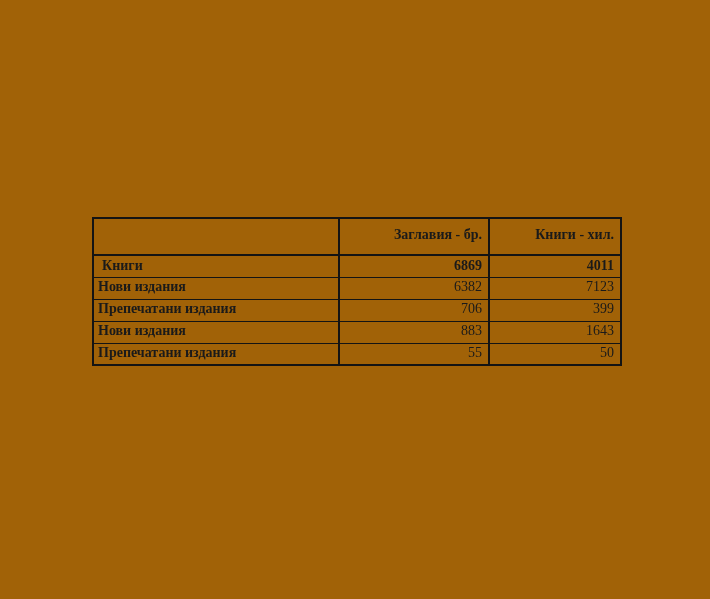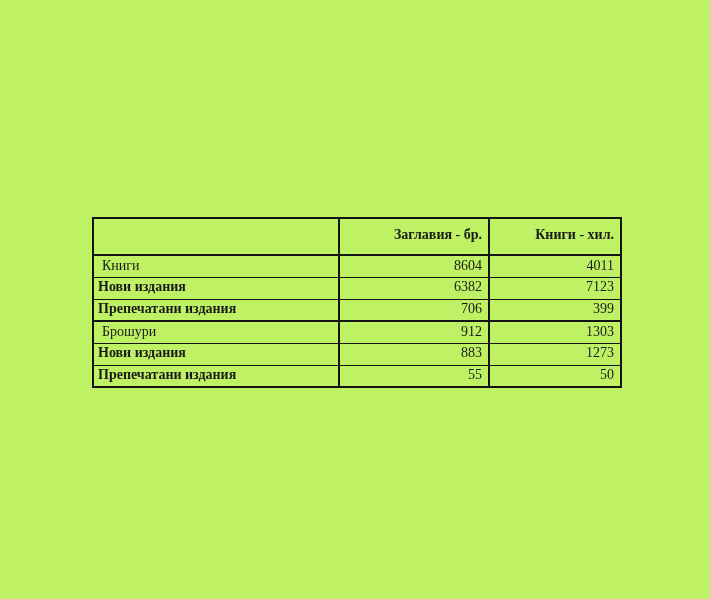--- a/index.html
+++ b/index.html
@@ -6,21 +6,21 @@
   html, body {
     width: 710px; height: 599px;
     background: #ffffff;
     font-family: "Liberation Serif", "DejaVu Serif", serif;
     color: #1a1a1a;
     overflow: hidden;
   }
   .page {
     position: relative;
     width: 710px; height: 599px;
-    background: #bef264;
+    background: #a16207;
   }
   table.stats-table {
     position: absolute;
     left: 92px; top: 217px;
     width: 528px;
     border-collapse: collapse;
     table-layout: fixed;
     font-size: 14px;
     color: #1a1a1a;
   }
@@ -39,21 +39,21 @@
   thead tr { height: 37px; }
   tbody tr { height: 22px; }
   thead th {
     font-weight: bold;
     text-align: right;
     padding: 0 6px 2px 4px;
     border-bottom-width: 2px;
   }
   td.cell-label { text-align: left;  padding: 0 4px 1px 4px; font-weight: bold; }
   td.cell-num   { text-align: right; padding: 0 6px 1px 4px; }
-  tr.group-row td { font-weight: normal; border-top-width: 2px; padding-left: 8px; }
+  tr.group-row td { font-weight: bold; border-top-width: 2px; padding-left: 8px; }
 </style>
 </head>
 <body>
 
 <div class="page">
   <table class="stats-table">
     <colgroup>
       <col style="width:246px">
       <col style="width:150px">
       <col style="width:132px">
@@ -61,42 +61,37 @@
     <thead>
       <tr>
         <th></th>
         <th>Заглавия - бр.</th>
         <th>Книги - хил.</th>
       </tr>
     </thead>
     <tbody>
       <tr class="group-row">
         <td class="cell-label">Книги</td>
-        <td class="cell-num">8604</td>
+        <td class="cell-num">6869</td>
         <td class="cell-num">4011</td>
       </tr>
       <tr>
         <td class="cell-label">Нови издания</td>
         <td class="cell-num">6382</td>
         <td class="cell-num">7123</td>
       </tr>
       <tr>
         <td class="cell-label">Препечатани издания</td>
         <td class="cell-num">706</td>
         <td class="cell-num">399</td>
       </tr>
-      <tr class="group-row">
-        <td class="cell-label">Брошури</td>
-        <td class="cell-num">912</td>
-        <td class="cell-num">1303</td>
-      </tr>
       <tr>
         <td class="cell-label">Нови издания</td>
         <td class="cell-num">883</td>
-        <td class="cell-num">1273</td>
+        <td class="cell-num">1643</td>
       </tr>
       <tr>
         <td class="cell-label">Препечатани издания</td>
         <td class="cell-num">55</td>
         <td class="cell-num">50</td>
       </tr>
     </tbody>
   </table>
 </div>
 

